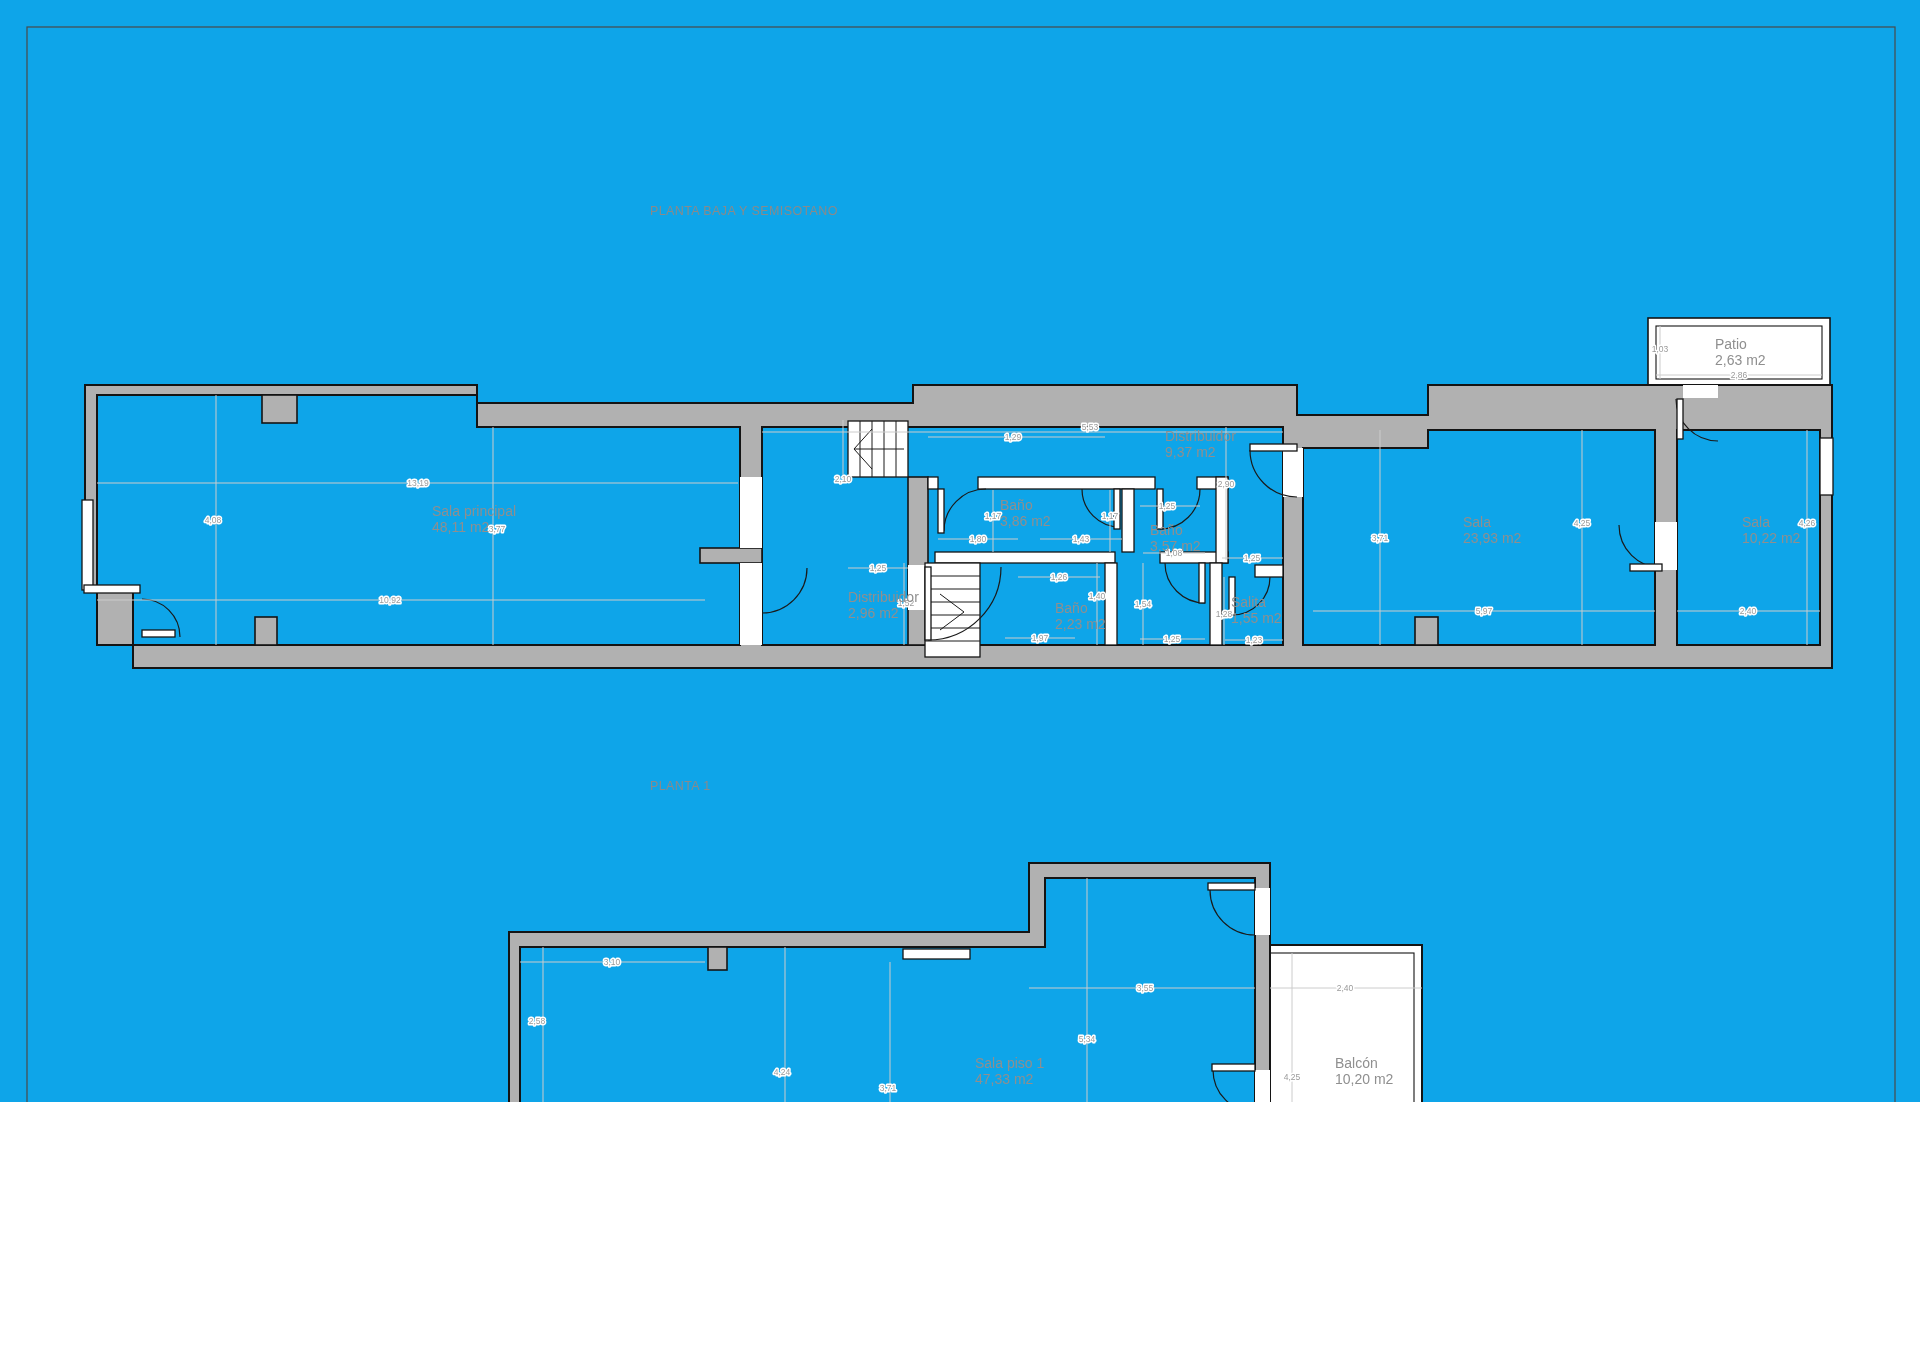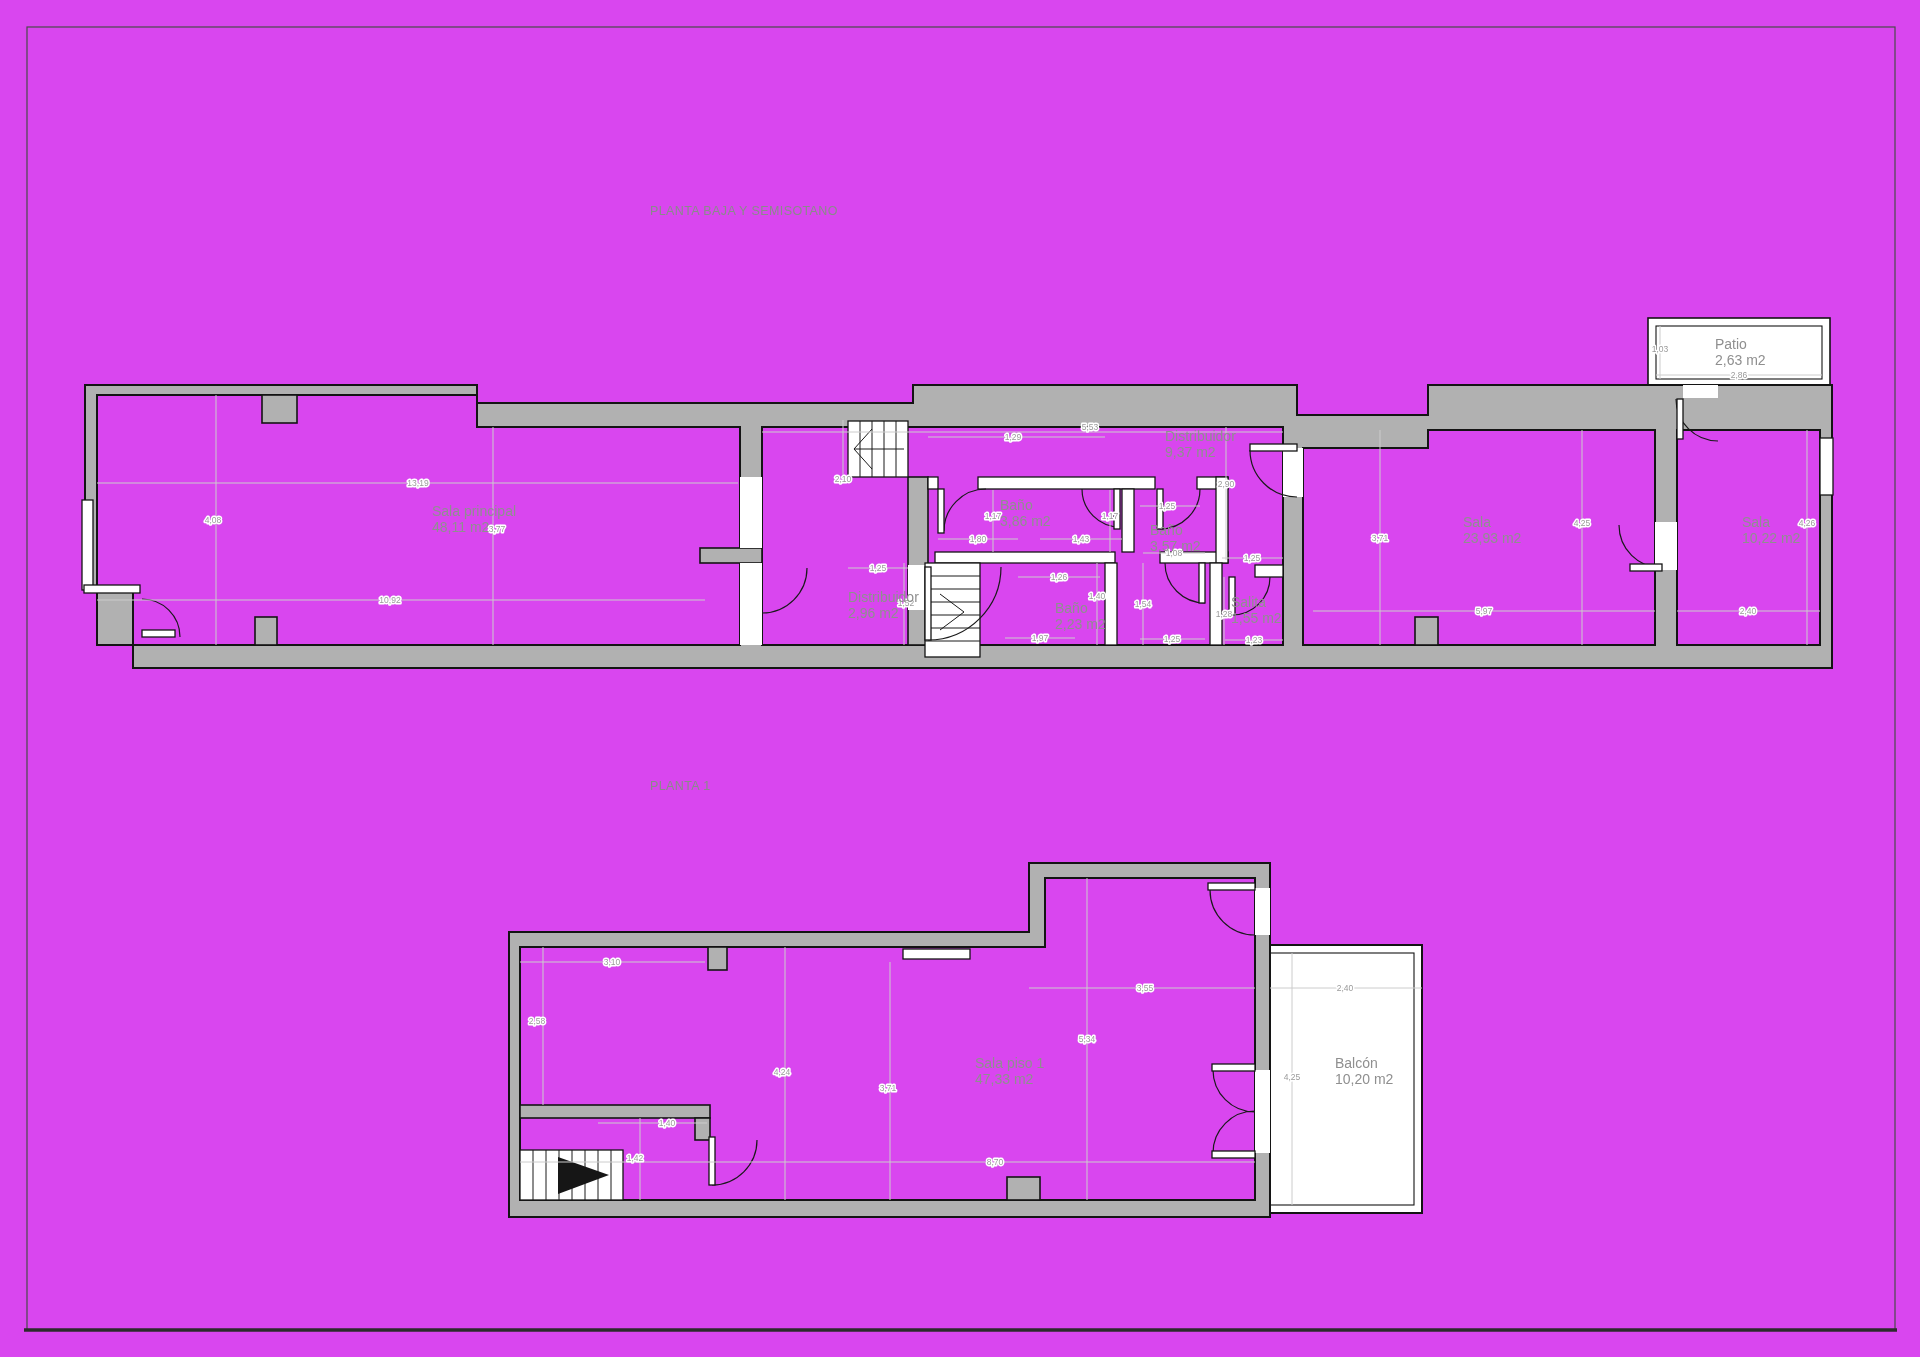--- a/index.html
+++ b/index.html
@@ -1,16 +1,16 @@
 <!DOCTYPE html>
 <html><head>
 <meta charset="utf-8">
 <style>
   html,body{margin:0;padding:0;background:#ffffff;}
-  .page{position:relative;width:1920px;height:1357px;background:#d946ef;overflow:hidden;text-align:center;}
+  .page{position:relative;width:1920px;height:1102px;background:#0ea5e9;overflow:hidden;text-align:center;}
   svg{display:block;}
   .wall{fill:#b1b1b1;stroke:#141414;stroke-width:2;fill-rule:evenodd;}
   .wallpiece{fill:#b1b1b1;stroke:#141414;stroke-width:1.6;}
   .hollow{fill:#ffffff;stroke:#141414;stroke-width:1.3;}
   .gap{fill:#ffffff;stroke:none;}
   .dimline{stroke:#cccccc;stroke-width:1;fill:none;}
   .arc{stroke:#1a1a1a;stroke-width:1.2;fill:none;}
   .tread{stroke:#1a1a1a;stroke-width:1;fill:none;}
   .dimtext{font-family:"Liberation Sans",sans-serif;font-size:8.5px;fill:#9a9a9a;text-anchor:middle;
            paint-order:stroke;stroke:#ffffff;stroke-width:3px;stroke-linejoin:round;}

